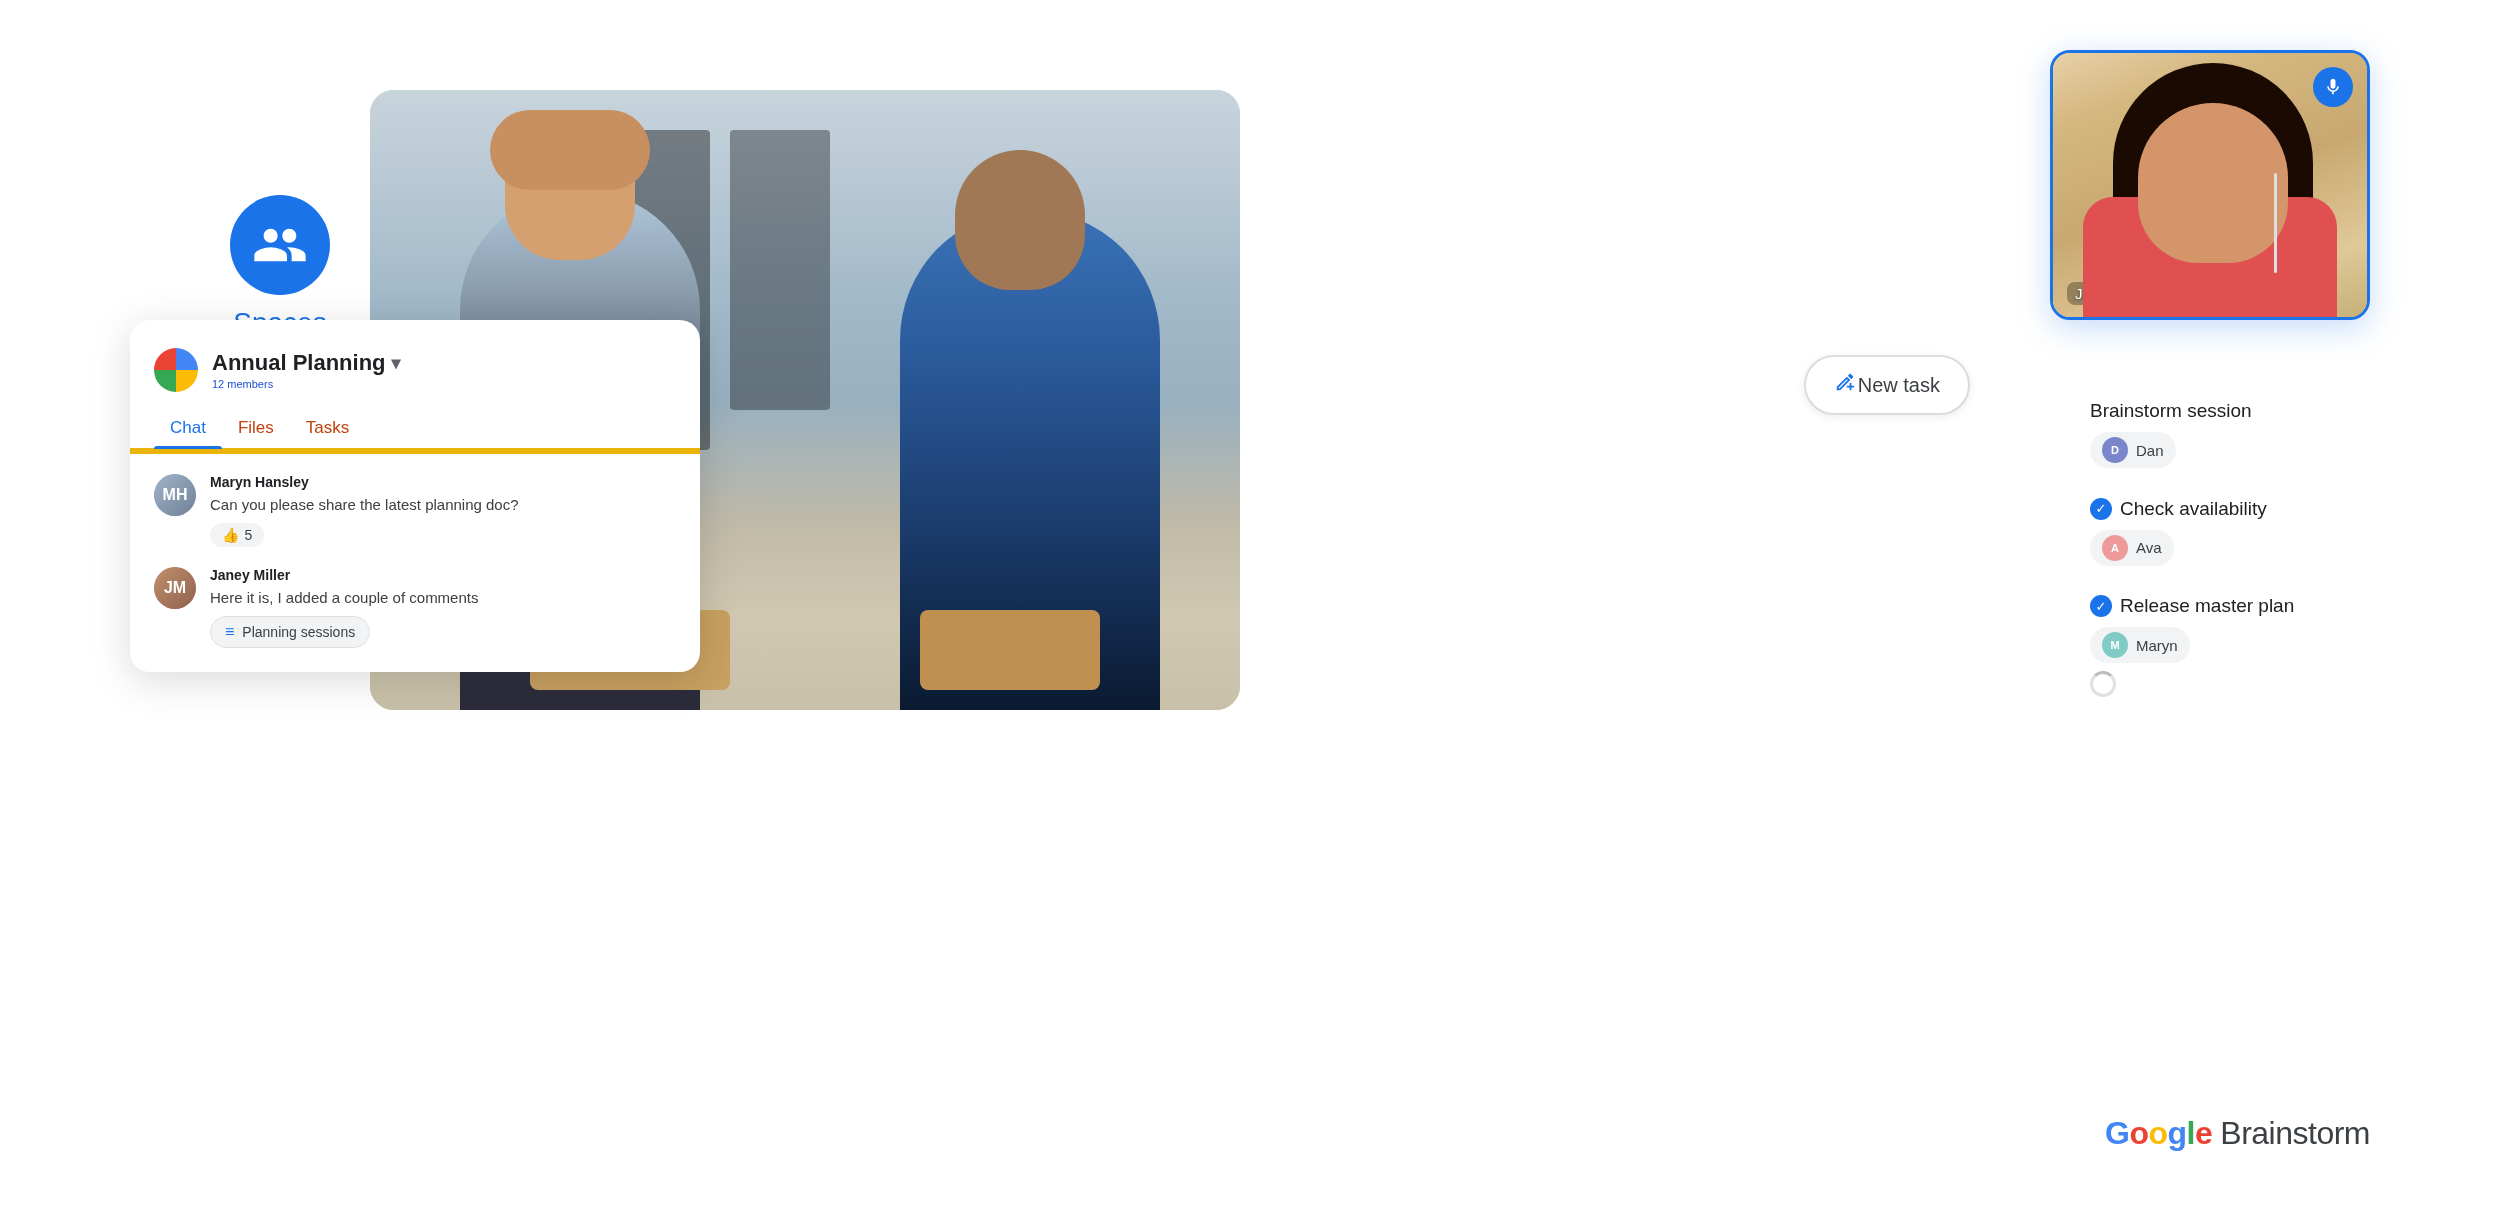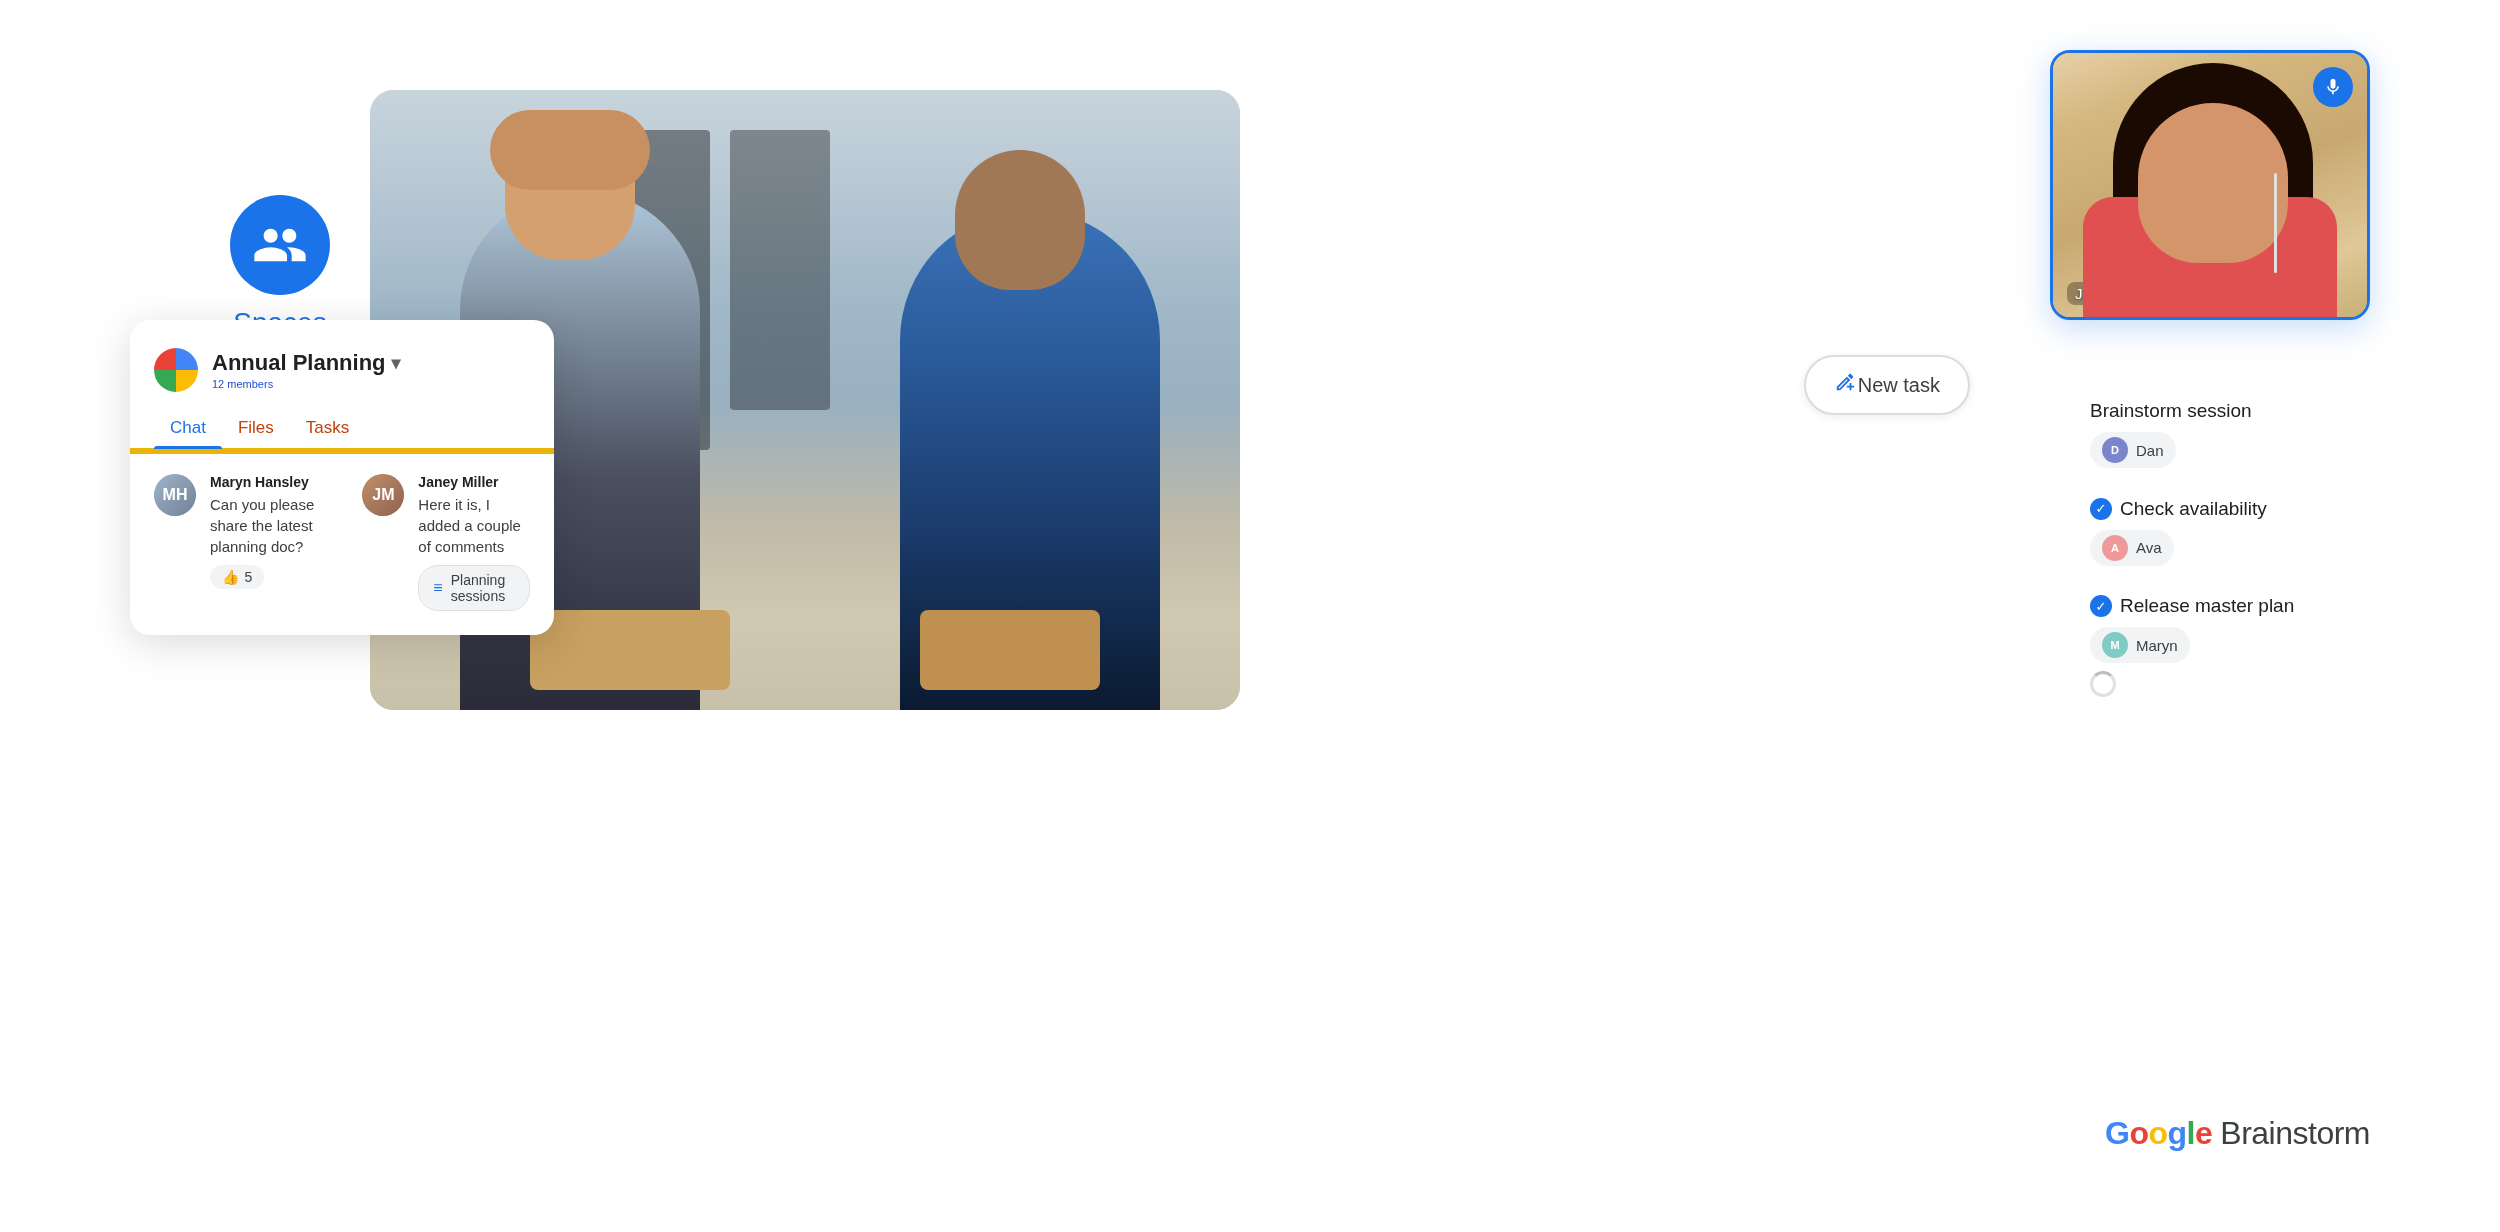--- a/index.html
+++ b/index.html
@@ -62,21 +62,21 @@
       font-size: 28px;
       font-weight: 500;
       color: #1a73e8;
     }
 
     
     .chat-panel {
       position: absolute;
       left: 130px;
       top: 320px;
-      width: 424px;
+      width: 570px;
       background: #ffffff;
       border-radius: 20px;
       box-shadow: 0 8px 40px rgba(0,0,0,0.15);
       padding: 28px 0 24px 0;
       overflow: hidden;
     }
 
     .chat-header {
       display: flex;
       align-items: center;
@@ -146,21 +146,21 @@
       right: 0;
       height: 3px;
       background: #1a73e8;
       border-radius: 3px 3px 0 0;
     }
 
     
     .messages-list {
       padding: 0 24px;
       display: flex;
-      flex-direction: row;
+      flex-direction: column;
       gap: 20px;
     }
 
     .message-item {
       display: flex;
       gap: 14px;
       align-items: flex-start;
     }
 
     .avatar {

